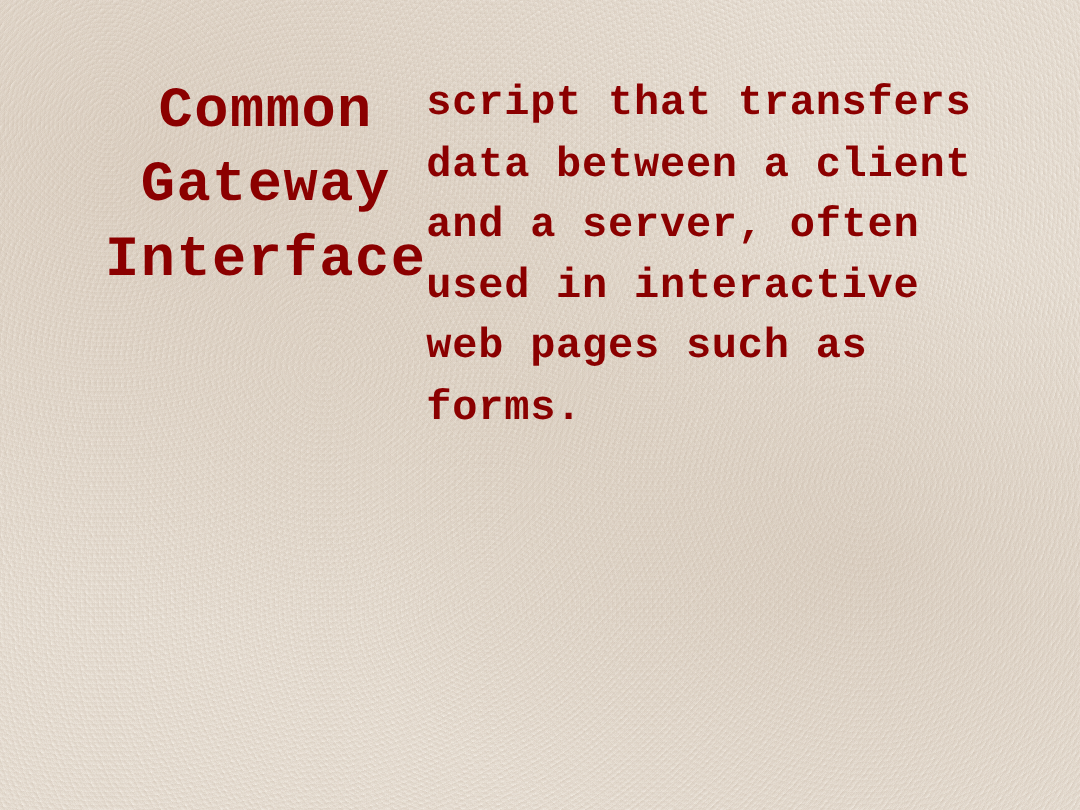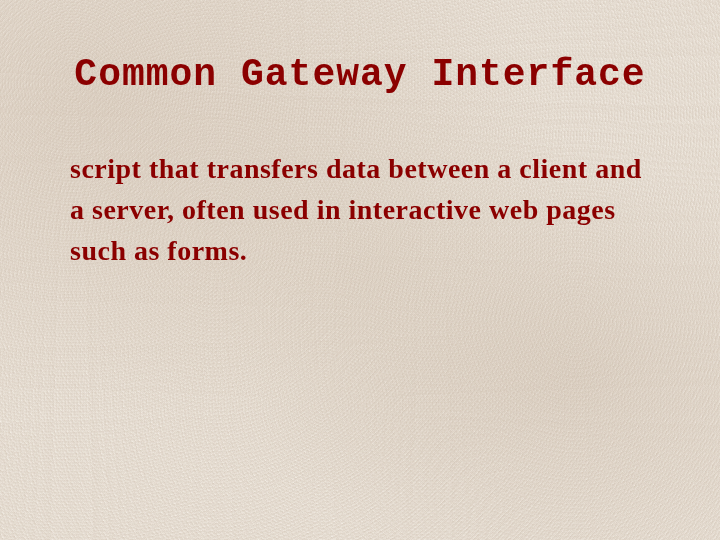--- a/index.html
+++ b/index.html
@@ -35,21 +35,21 @@
       pointer-events: none;
       z-index: 0;
     }
 
     .content-wrapper {
       position: relative;
       z-index: 1;
       padding: 50px 70px 50px 70px;
       height: 100%;
       display: flex;
-      flex-direction: column;
+      flex-direction: row;
       justify-content: flex-start;
     }
 
     .title-section {
       text-align: center;
       margin-bottom: 50px;
     }
 
     .title-text {
       color: #8b0000;
@@ -61,21 +61,21 @@
     }
 
     .body-section {
       text-align: left;
     }
 
     .body-text {
       color: #8b0000;
       font-size: 28px;
       font-weight: bold;
-      font-family: Liberation Serif, serif;
+      font-family: Liberation Mono, monospace;
       line-height: 1.45;
       letter-spacing: 0.5px;
     }
   </style>
 </head>
 <body>
 
 <div class="content-wrapper">
 
   <div class="title-section">

